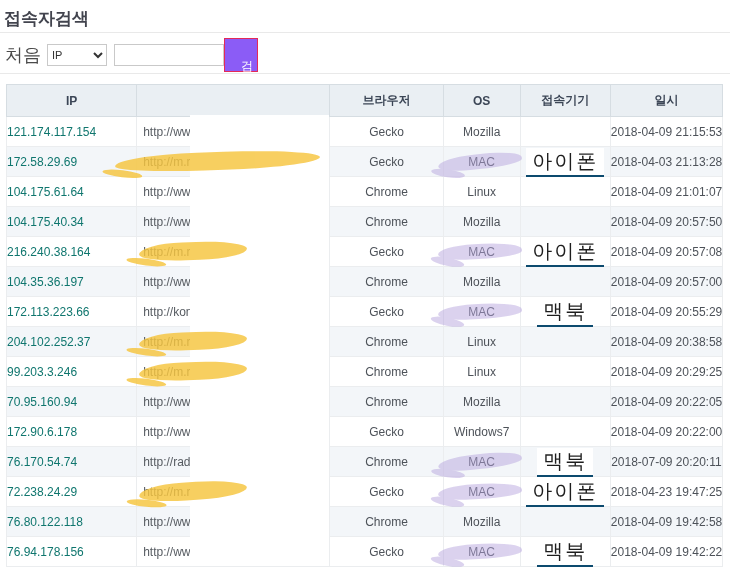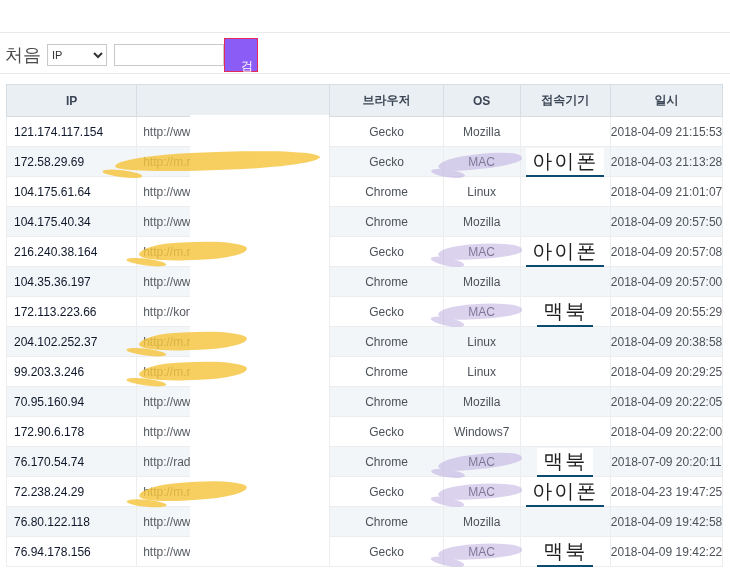--- a/index.html
+++ b/index.html
@@ -28,21 +28,21 @@
   table.visitors col.c-browser{width:113px;}
   table.visitors col.c-os{width:77px;}
   table.visitors col.c-device{width:90px;}
   table.visitors col.c-date{width:112px;}
 
   .visitors th{height:29px;background:#eaeff3;border:1px solid #d6dde2;color:#3c4656;
                font-weight:bold;font-size:12px;text-align:center;}
   .visitors td{height:29px;border:1px solid #ebedef;color:#4d5259;text-align:center;
                white-space:nowrap;overflow:visible;position:relative;padding:0;}
   .visitors tr.stripe td{background:#f3f6f9;}
-  .visitors td.cell-ip{text-align:left;padding-left:7px;color:#0f172a;}
+  .visitors td.cell-ip{text-align:left;color:#0f766e;}
   .visitors td.cell-url{text-align:left;padding-left:6px;color:#565b61;}
 
   
   .redaction-band{position:absolute;left:190px;top:115px;width:139px;height:450px;background:#fff;z-index:2;}
 
   
   .mark-yellow{position:absolute;top:5px;height:18px;background:#f6c53e;opacity:.82;z-index:3;
                border-radius:46% 54% 50% 50% / 70% 55% 60% 45%;transform:rotate(-2.5deg);}
   .mark-yellow.long{left:-22px;width:205px;}
   .mark-yellow.short{left:2px;width:108px;}
@@ -59,20 +59,21 @@
   
   .device-note{position:absolute;top:1px;left:50%;transform:translateX(-50%);z-index:4;background:#fff;
                font-size:20px;letter-spacing:2px;color:#1d1d1d;padding:2px 6px 2px 6px;line-height:1.15;
                border-bottom:2px solid #0c4a6e;white-space:nowrap;font-weight:500;}
 </style>
 </head>
 <body>
 
 <div class="app">
 
+  <h1 class="page-title">접속자검색</h1>
   <div class="divider d1"></div>
 
   <div class="search-bar">
     <span class="search-label">처음</span>
     <select class="filter-select"><option value="IP" selected="">IP</option></select>
     <input class="search-input" type="text" placeholder="" style="">
     <button class="search-button">검색</button>
   </div>
 
   <div class="divider d2"></div>

